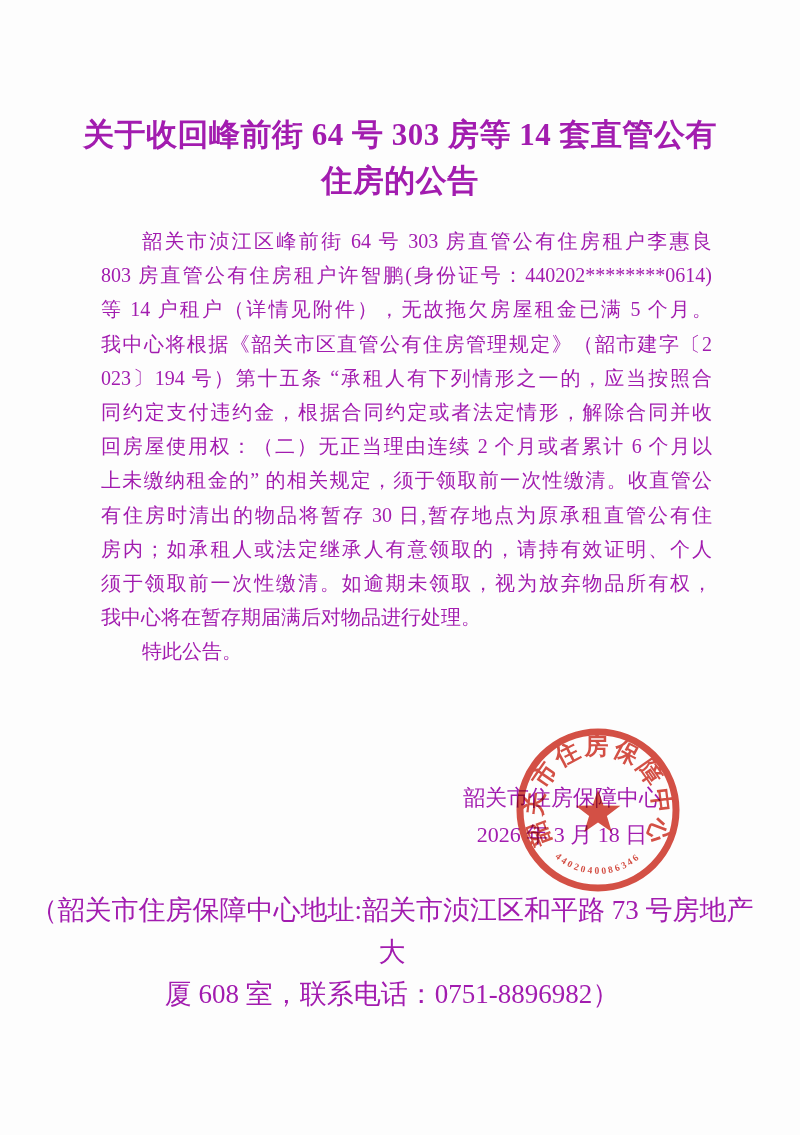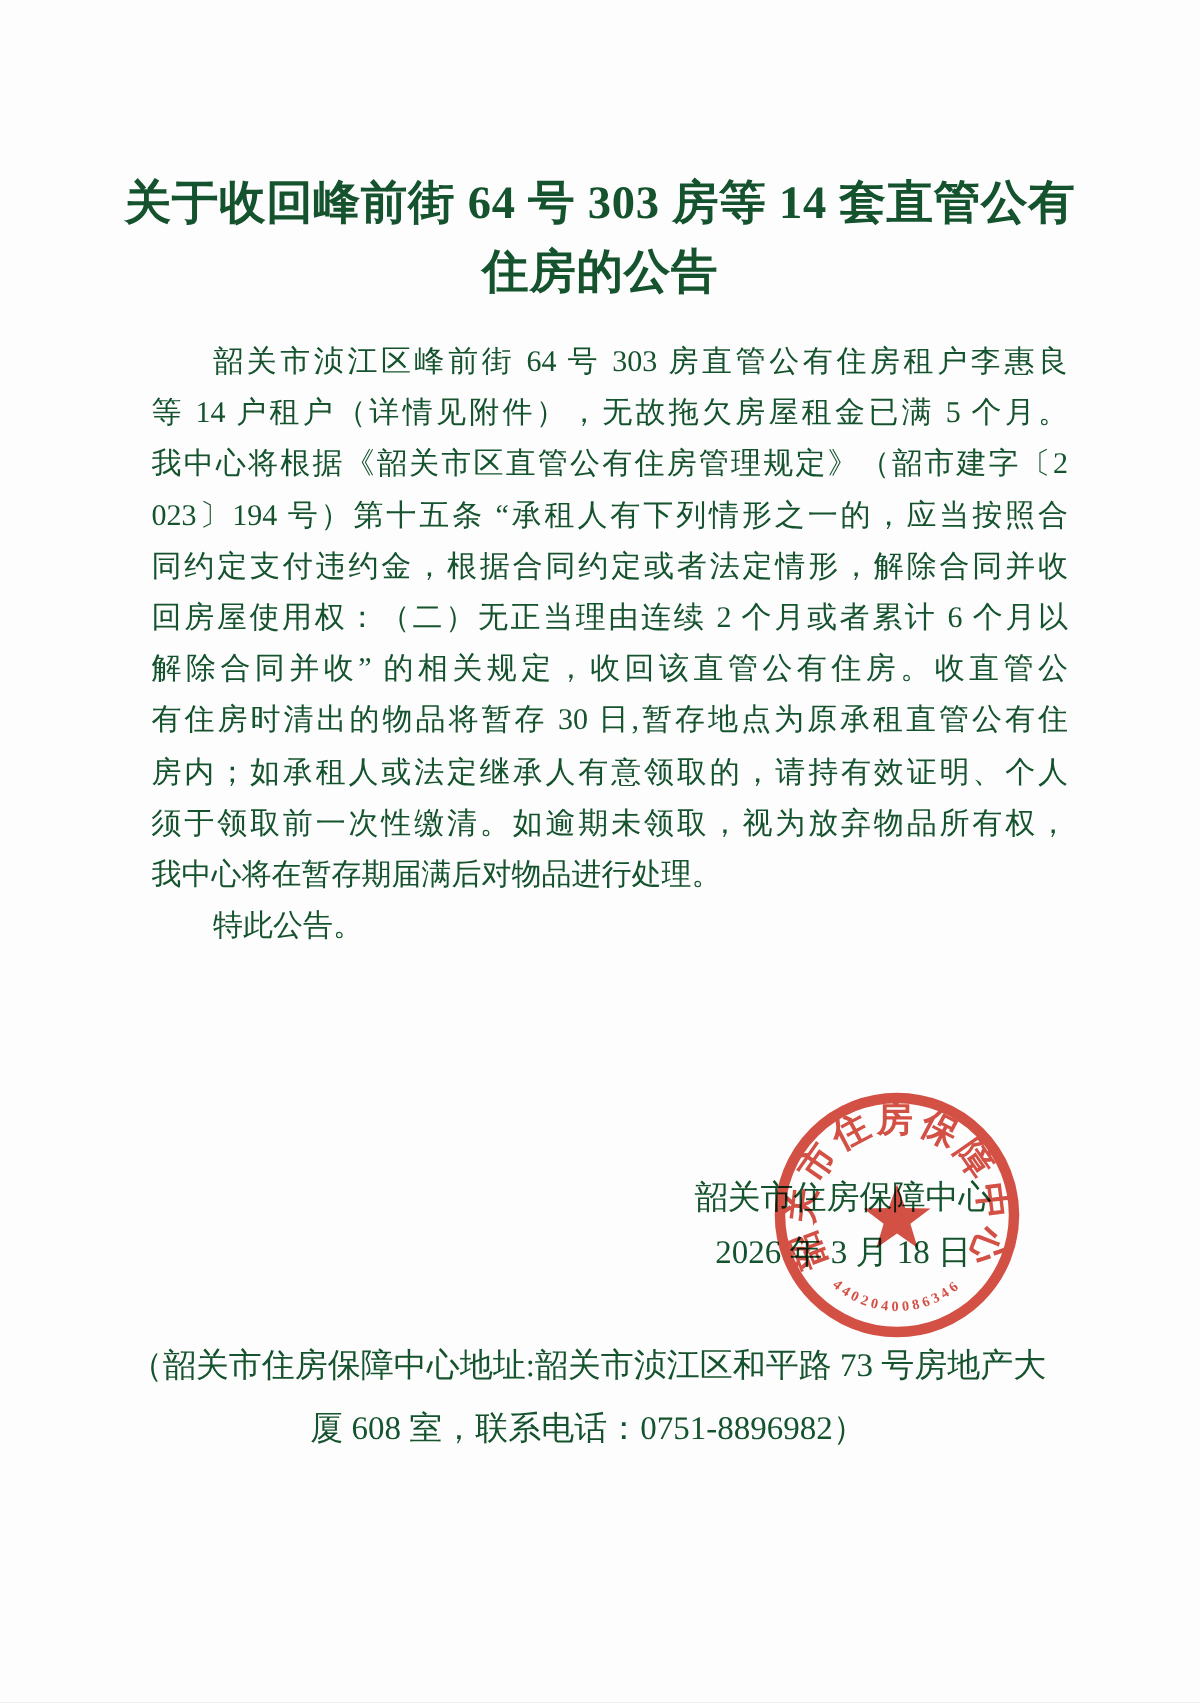--- a/index.html
+++ b/index.html
@@ -3,21 +3,21 @@
 <meta charset="utf-8">
 <style>
   html, body { margin: 0; padding: 0; background: #e8e8e8; }
   .page {
     position: relative;
     width: 800px;
     height: 1135px;
     margin: 0 auto;
     background: #fdfdfd;
     font-family: "Liberation Serif", "DejaVu Serif", serif;
-    color: #14532d;
+    color: #a21caf;
     overflow: hidden;
   }
   .title {
     position: absolute;
     top: 112px;
     left: 60px;
     right: 60px;
     text-align: center;
     font-size: 31px;
     font-weight: bold;
@@ -52,21 +52,21 @@
     text-align: center;
     font-size: 22px;
     line-height: 37px;
   }
   .footer-block {
     position: absolute;
     top: 889px;
     left: 24px;
     right: 40px;
     text-align: center;
-    font-size: 22px;
+    font-size: 27px;
     line-height: 42px;
   }
   .seal {
     position: absolute;
     left: 513px;
     top: 725px;
     width: 170px;
     height: 170px;
     mix-blend-mode: multiply;
     opacity: 0.88;
@@ -81,26 +81,27 @@
 
 <div class="page">
 
   <div class="title">
     <div>关于收回峰前街 64 号 303 房等 14 套直管公有</div>
     <div>住房的公告</div>
   </div>
 
   <div class="body-block">
     <div class="body-line indent">韶关市浈江区峰前街 64 号 303 房直管公有住房租户李惠良</div>
+    <div class="body-line">803 房直管公有住房租户许智鹏(身份证号：440202********0614)</div>
     <div class="body-line">等 14 户租户（详情见附件），无故拖欠房屋租金已满 5 个月。</div>
     <div class="body-line">我中心将根据《韶关市区直管公有住房管理规定》（韶市建字〔2</div>
     <div class="body-line">023〕194 号）第十五条 “承租人有下列情形之一的，应当按照合</div>
     <div class="body-line">同约定支付违约金，根据合同约定或者法定情形，解除合同并收</div>
     <div class="body-line">回房屋使用权：（二）无正当理由连续 2 个月或者累计 6 个月以</div>
-    <div class="body-line">解除合同并收” 的相关规定，收回该直管公有住房。收直管公</div>
+    <div class="body-line">上未缴纳租金的” 的相关规定，须于领取前一次性缴清。收直管公</div>
     <div class="body-line">有住房时清出的物品将暂存 30 日,暂存地点为原承租直管公有住</div>
     <div class="body-line">房内；如承租人或法定继承人有意领取的，请持有效证明、个人</div>
     <div class="body-line">须于领取前一次性缴清。如逾期未领取，视为放弃物品所有权，</div>
     <div class="body-line short">我中心将在暂存期届满后对物品进行处理。</div>
     <div class="body-line short indent">特此公告。</div>
   </div>
 
   <div class="signature-block">
     <div>韶关市住房保障中心</div>
     <div>2026 年 3 月 18 日</div>

